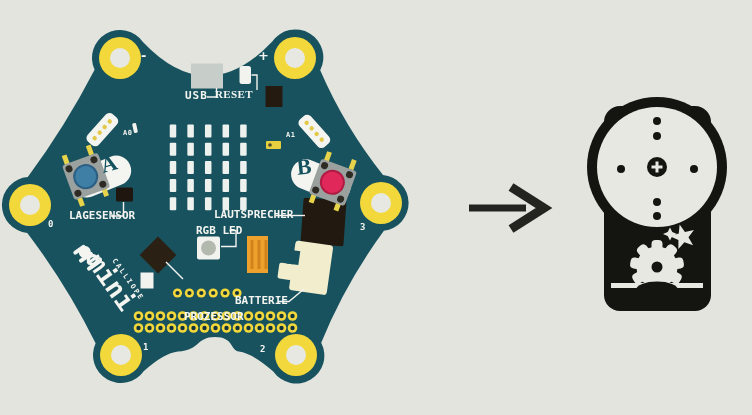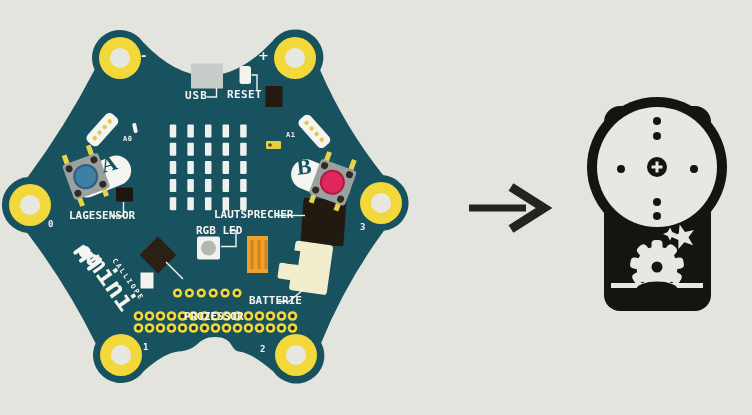--- a/index.html
+++ b/index.html
@@ -5,28 +5,28 @@
   html,body{margin:0;padding:0;}
   .canvas{position:relative;width:752px;height:415px;background:#e3e4de;overflow:hidden;
           font-family:"DejaVu Sans Mono", monospace;}
   svg{position:absolute;left:0;top:0;}
   .lbl{position:absolute;color:#f4f5f0;font-weight:bold;font-size:11px;line-height:9px;
        letter-spacing:0px;white-space:nowrap;}
   .lbl-small{font-size:7px;line-height:8px;letter-spacing:0.5px;}
   .lbl-corner{font-size:9px;line-height:9px;}
   .lbl-sign{font-size:13px;line-height:13px;font-family:"DejaVu Sans",sans-serif;}
   .lbl-usb{left:185px;top:91px;letter-spacing:1px;}
-  .lbl-reset{left:227px;top:90px;letter-spacing:0.4px;}
-  .lbl-a0{left:123px;top:129px;margin-top:6px;}
+  .lbl-reset{left:215px;top:90px;letter-spacing:0.4px;font-family:Liberation Serif, serif;}
+  .lbl-a0{left:123px;top:129px;}
   .lbl-a1{left:286px;top:131px;}
   .lbl-lagesensor{left:57px;top:211px;padding-left:12px;}
   .lbl-lautsprecher{left:214px;top:210px;text-align:right;}
   .lbl-rgbled{left:196px;top:226px;}
   .lbl-prozessor{left:184px;top:276px;margin-top:36px;}
-  .lbl-batterie{left:249px;top:296px;}
+  .lbl-batterie{left:235px;top:296px;}
   .lbl-minus{left:141px;top:49px;}
   .lbl-plus{left:258px;top:49px;}
   .lbl-p0{left:48px;top:220px;}
   .lbl-p3{left:360px;top:223px;}
   .lbl-p1{left:143px;top:343px;}
   .lbl-p2{left:260px;top:345px;}
   .btn-letter{position:absolute;color:#14525e;font-family:"Liberation Serif",serif;
               font-weight:bold;font-size:22px;line-height:22px;width:28px;text-align:center;}
   .btn-letter-a{left:95px;top:153px;transform:rotate(-16deg);}
   .btn-letter-b{left:290px;top:156px;transform:rotate(-6deg);}

